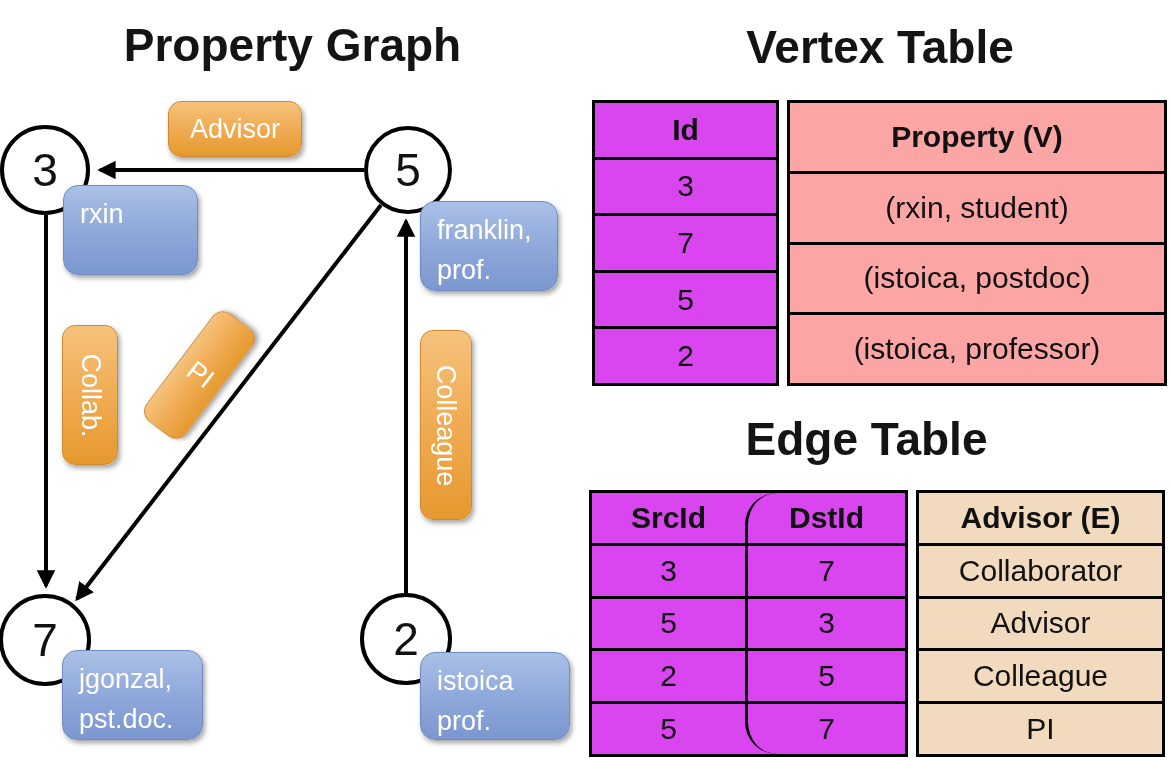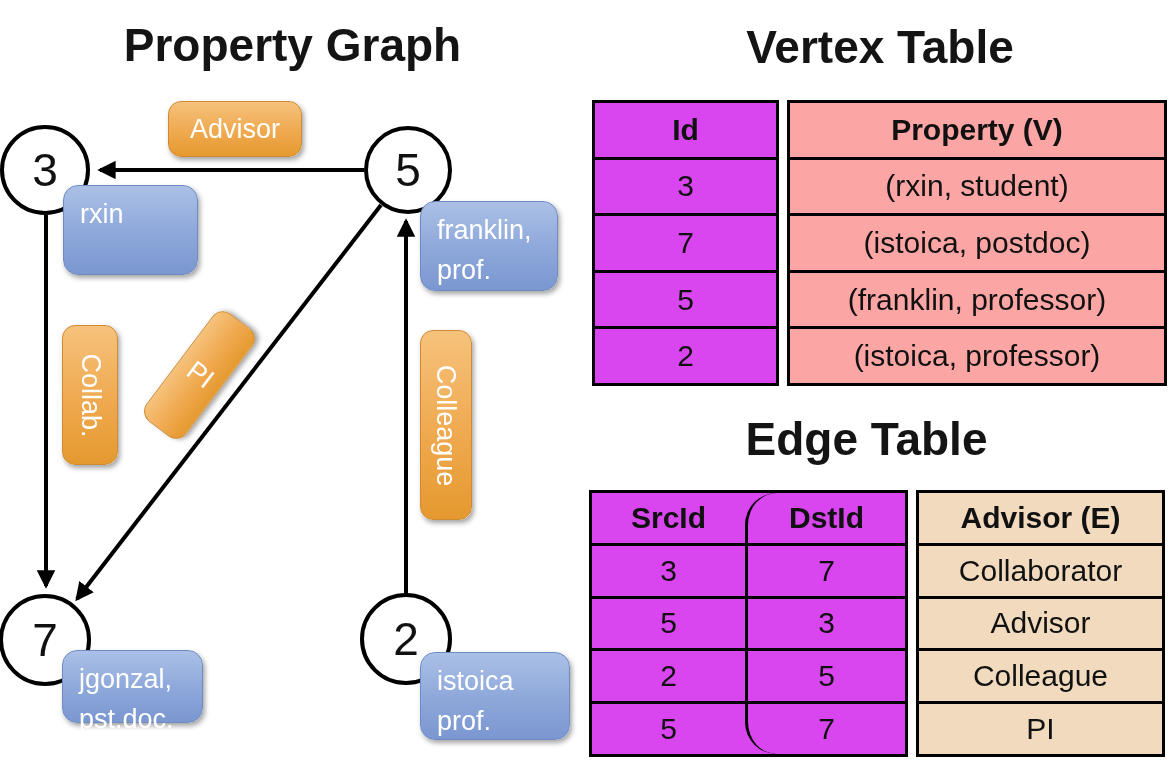--- a/index.html
+++ b/index.html
@@ -145,21 +145,21 @@
     <span class="vtext">Colleague</span>
   </div>
 
   <div class="pbox" style="left:63px; top:185px; width:135px; height:90px;">
     <div>rxin</div>
   </div>
   <div class="pbox" style="left:420px; top:185px; width:138px; height:90px;margin-top:16px;">
     <div>franklin,</div>
     <div>prof.</div>
   </div>
-  <div class="pbox" style="left:62px; top:650px; width:141px; height:73px;">
+  <div class="pbox" style="left:62px; top:650px; width:141px; height:90px;">
     <div>jgonzal,</div>
     <div>pst.doc.</div>
   </div>
   <div class="pbox" style="left:420px; top:652px; width:150px; height:88px;">
     <div>istoica</div>
     <div>prof.</div>
   </div>
 
   <div class="big-title" style="left:592px; top:20px; width:576px;">Vertex Table</div>
 
@@ -168,21 +168,20 @@
     <div class="cell">3</div>
     <div class="cell">7</div>
     <div class="cell">5</div>
     <div class="cell">2</div>
   </div>
 
   <div class="tbox fill-vblue" style="left:787px; top:100px; width:380px; height:286px;">
     <div class="cell hdr">Property (V)</div>
     <div class="cell">(rxin, student)</div>
     <div class="cell">(istoica, postdoc)</div>
-    <div class="cell">(franklin, professor)</div>
     <div class="cell">(istoica, professor)</div>
   </div>
 
   <div class="big-title" style="left:589px; top:412px; width:555px;">Edge Table</div>
 
   <div class="tbox twocol bg-white" style="left:589px; top:490px; width:319px; height:267px;">
     <div class="col" style="width:153px;">
       <div class="cell hdr">SrcId</div>
       <div class="cell">3</div>
       <div class="cell">5</div>

